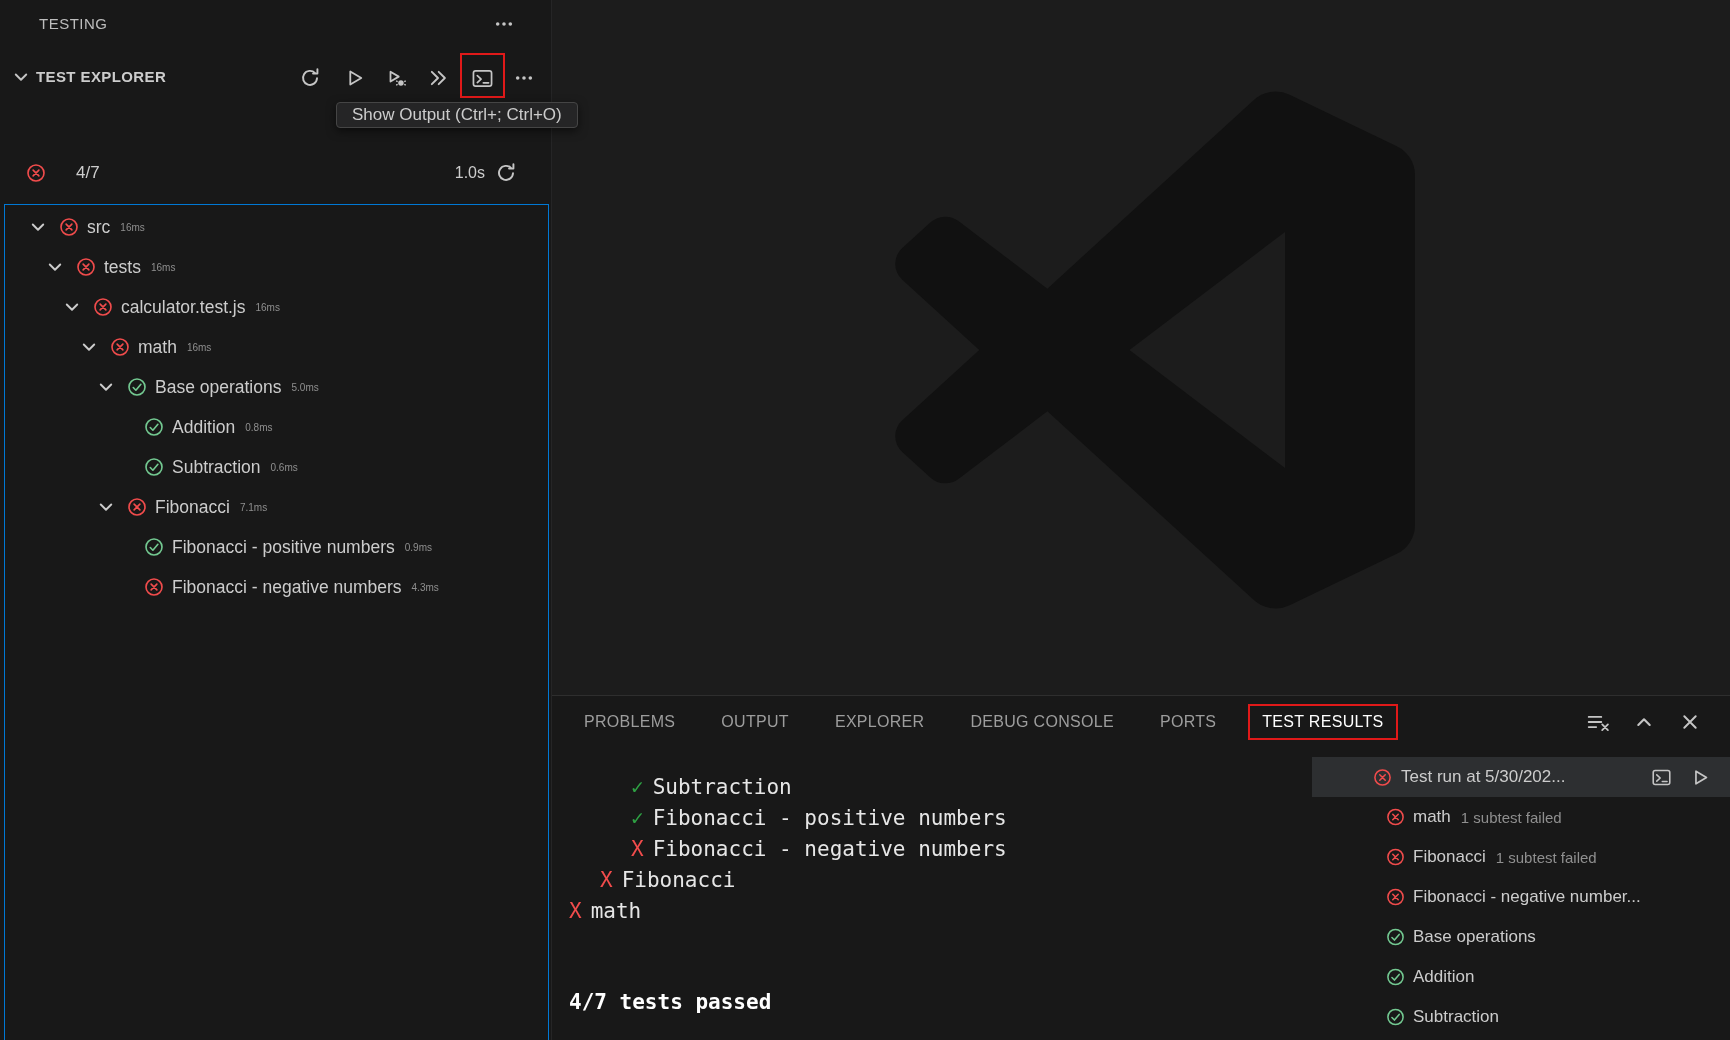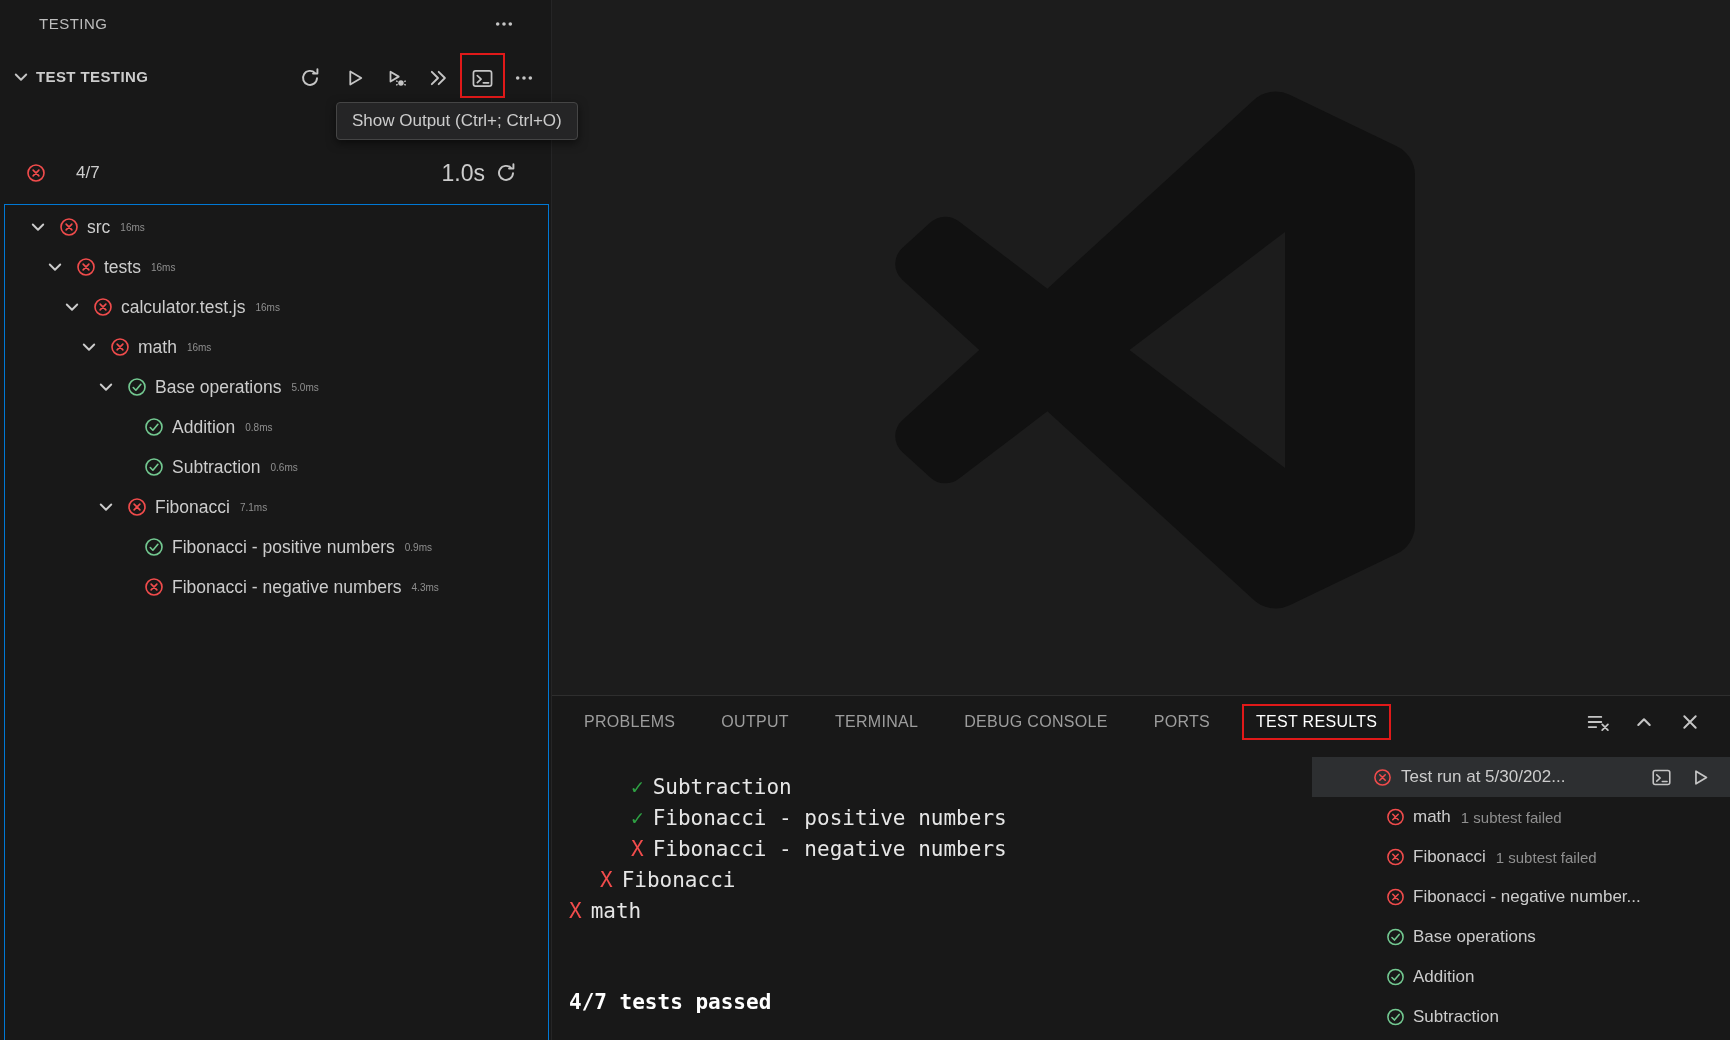--- a/index.html
+++ b/index.html
@@ -14,25 +14,25 @@
   .view-title { position:absolute; left:39px; top:15px; font-size:15px; letter-spacing:.5px; color:#bdbdbd; }
   .title-more { position:absolute; left:490px; top:10px; width:28px; height:28px; cursor:pointer; }
   .section-chevron { position:absolute; left:8px; top:64px; width:26px; height:26px; cursor:pointer; }
   .section-label { position:absolute; left:36px; top:68px; font-weight:700; font-size:15px; letter-spacing:.4px; color:#ccc; }
   .tb-icon { position:absolute; top:64px; width:28px; height:28px; cursor:pointer; }
   .redbox-output { position:absolute; left:460px; top:53px; width:45px; height:45px; border:2px solid #e01919; z-index:5; }
   .filter-input { position:absolute; left:24px; top:107px; width:503px; height:40px; background:#2a2a2a; border:1px solid #3c3c3c;
                   border-radius:4px; color:#ccc; font-size:17px; padding:0 12px; font-family:"Liberation Sans",sans-serif; }
   .filter-input::placeholder { color:#8f8f8f; }
   .tooltip { position:absolute; left:336px; top:102px; background:#252526; border:1px solid #454545; border-radius:4px;
-             padding:8px 15px; font-size:17px; color:#ccc; white-space:nowrap; z-index:30; box-shadow:0 3px 10px rgba(0,0,0,.55); }
+             padding:2px 15px; font-size:17px; color:#ccc; white-space:nowrap; z-index:30; box-shadow:0 3px 10px rgba(0,0,0,.55); }
   .status-fail-icon { position:absolute; left:26px; top:163px; width:20px; height:20px; color:#f14c4c; }
   .status-count { position:absolute; left:56px; top:163px; font-size:17px; color:#ccc;margin-left:20px; }
   .status-right { position:absolute; right:34px; top:157px; height:32px; display:flex; align-items:center; gap:10px; }
-  .status-dur { font-size:23px; color:#ccc; }
+  .status-dur { font-size:16px; color:#ccc; }
   .status-right .icon { width:22px; height:22px; cursor:pointer; }
 
   
   .tree { position:absolute; left:4px; top:204px; width:545px; height:989px; border:1px solid #0078d4; padding-top:2px;
           background:#181818; overflow:hidden; }
   .tree-row { height:40px; display:flex; align-items:center; cursor:pointer; white-space:nowrap; }
   .twisty { width:26px; height:26px; flex:none; margin-right:8px; color:#ccc; }
   .status-icon { width:20px; height:20px; flex:none; color:#ccc; }
   .tree-row .status-icon { margin-right:8px; }
   .t-label { font-size:17.5px; color:#ccc; }
@@ -85,21 +85,21 @@
         <circle cx="8" cy="8" r="1.3"></circle>
         <circle cx="12.6" cy="8" r="1.3"></circle>
       </svg>
   </span>
 
   <span class="icon section-chevron">
     <svg viewBox="0 0 16 16" width="22" height="22" fill="none" stroke="currentColor" stroke-width="1.4" stroke-linecap="round" stroke-linejoin="round">
         <path d="M4.2 6.2L8 10l3.8-3.8"></path>
       </svg>
   </span>
-  <div class="section-label">TEST TESTING</div>
+  <div class="section-label">TEST EXPLORER</div>
 
   <span class="icon tb-icon" style="left:296px">
     <svg viewBox="0 0 16 16" width="22" height="22" fill="none" stroke="currentColor" stroke-width="1.4" stroke-linecap="round">
         <path d="M13.1 8.2a5.1 5.1 0 1 1-1.4-3.8"></path>
         <path d="M13.4 1.6v3.2h-3.2" stroke-linejoin="round"></path>
       </svg>
   </span>
   <span class="icon tb-icon" style="left:340px">
     <svg viewBox="0 0 16 16" width="22" height="22" fill="none" stroke="currentColor" stroke-width="1.3" stroke-linejoin="round">
         <path d="M5.3 3.2v9.6l8-4.8z"></path>
@@ -305,21 +305,21 @@
     <path fill="#111111" fill-rule="evenodd" d="M96.5 10.8 75.9.9a6.2 6.2 0 0 0-7.1 1.2L29.3 38.2 12.2 25.2a4.2 4.2 0 0 0-5.3.2L1.4 30.4a4.1 4.1 0 0 0 0 6.1L16.2 50 1.4 63.5a4.1 4.1 0 0 0 0 6.1l5.5 5a4.2 4.2 0 0 0 5.3.2l17.1-13 39.5 36.1a6.2 6.2 0 0 0 7.1 1.2l20.6-9.9a6.2 6.2 0 0 0 3.5-5.6V16.4a6.2 6.2 0 0 0-3.5-5.6ZM75 72.7 45.1 50 75 27.3Z"></path>
   </svg>
 </div>
 
 <div class="tooltip">Show Output (Ctrl+; Ctrl+O)</div>
 
 <div class="panel">
   <div class="tabs">
       <div class="tab"><span>PROBLEMS</span></div>
       <div class="tab"><span>OUTPUT</span></div>
-      <div class="tab"><span>TERMINAL</span></div>
+      <div class="tab"><span>EXPLORER</span></div>
       <div class="tab"><span>DEBUG CONSOLE</span></div>
       <div class="tab"><span>PORTS</span></div>
       <div class="tab active"><span>TEST RESULTS</span></div>
     </div>
 
   <div class="panel-actions">
     <span class="icon">
       <svg viewBox="0 0 16 16" width="24" height="24" fill="none" stroke="currentColor" stroke-width="1.2" stroke-linecap="round">
           <path d="M1.8 4.6h8.4M1.8 8h8.4M1.8 11.4h5"></path>
           <path d="M10.8 9.6l3.8 3.8M14.6 9.6l-3.8 3.8"></path>

